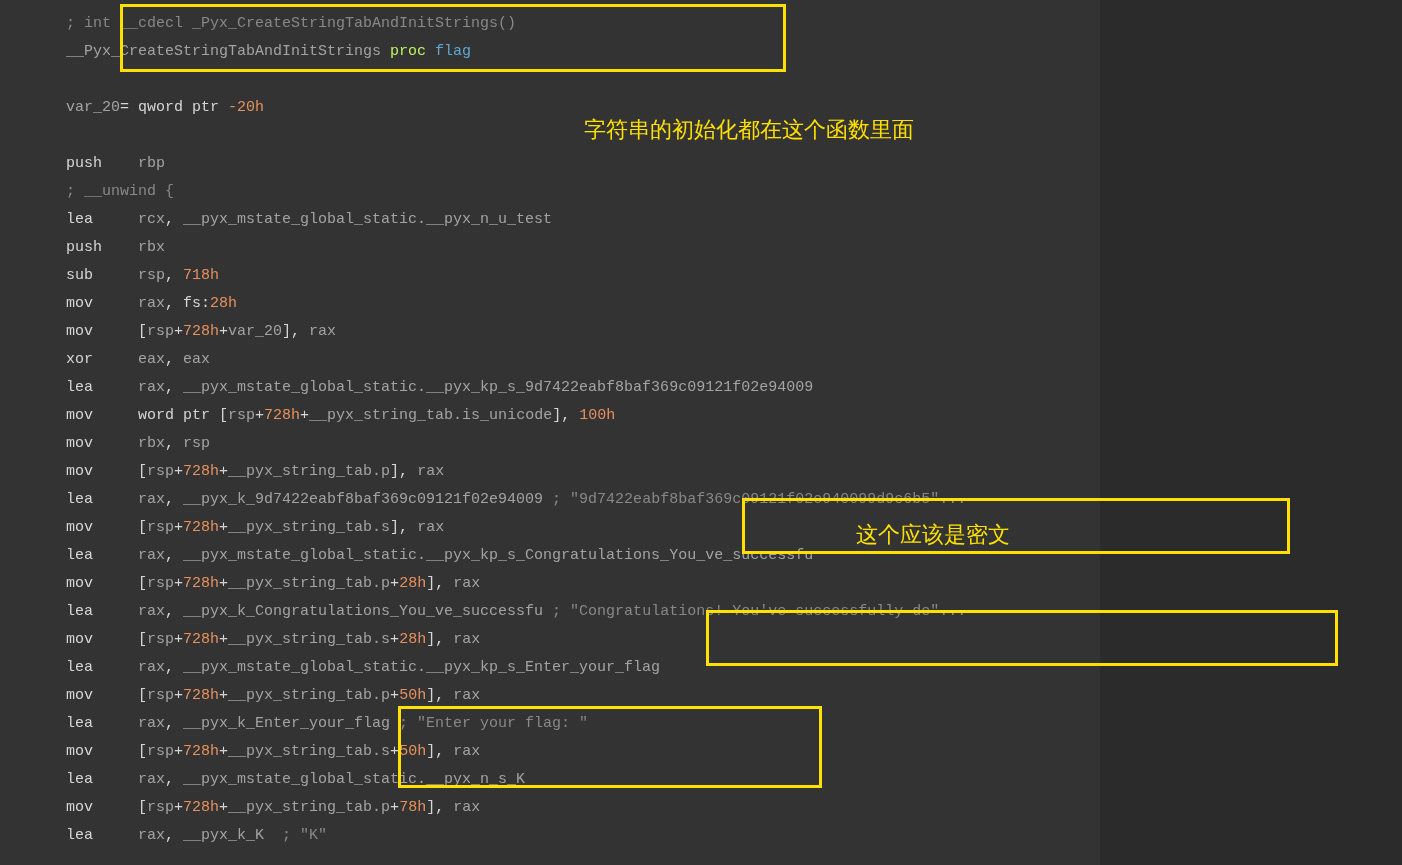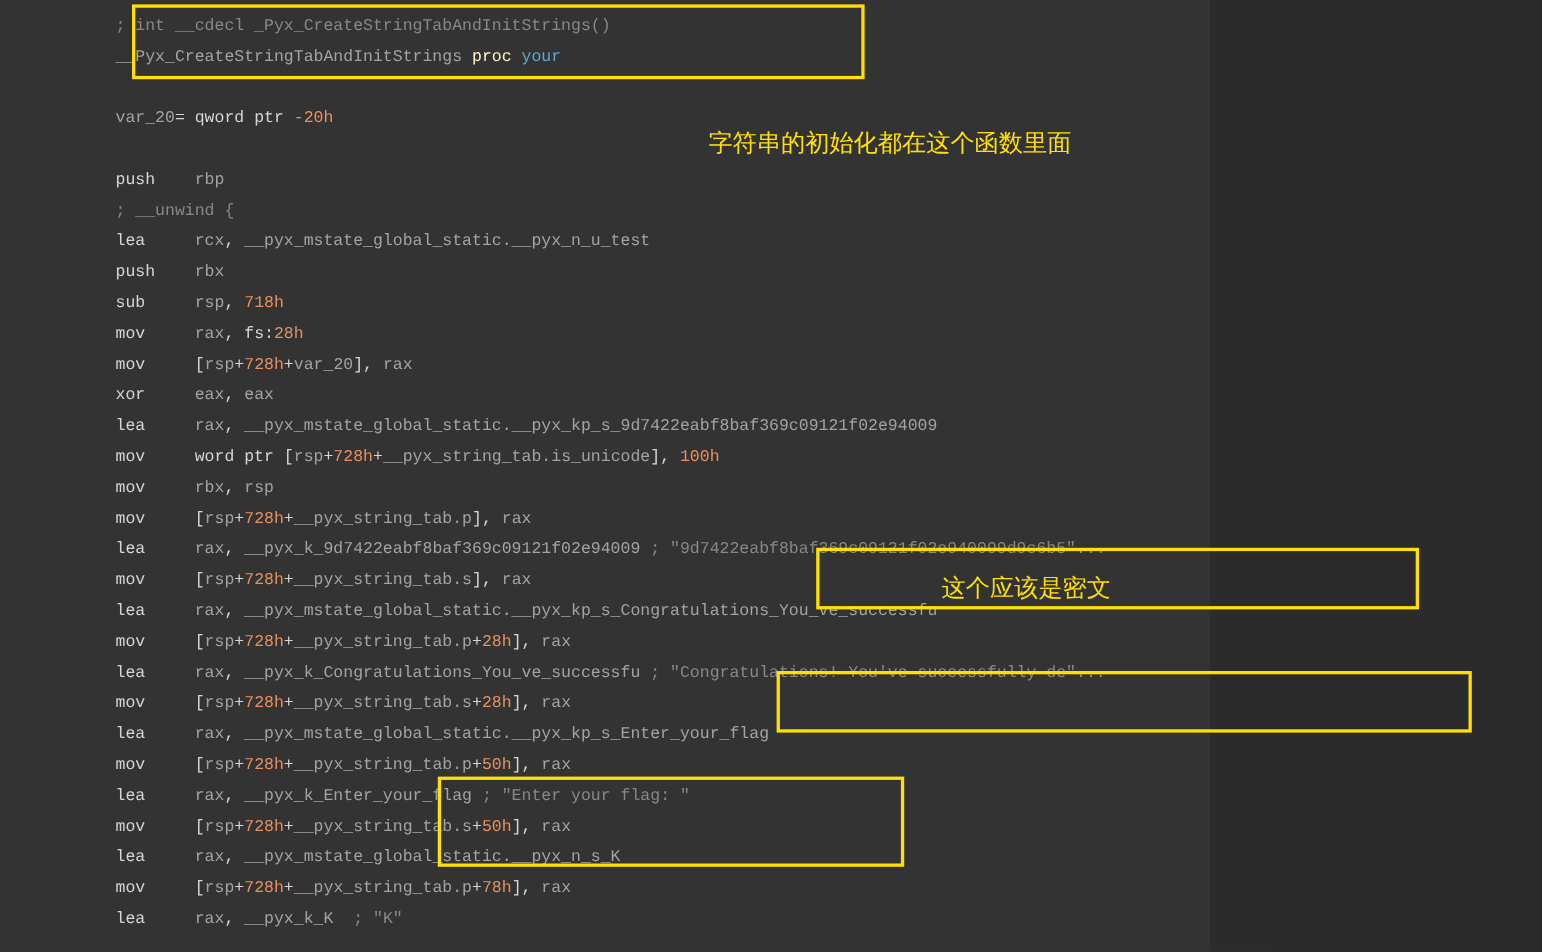--- a/index.html
+++ b/index.html
@@ -8,33 +8,33 @@
     background: #2b2b2b;
     font-family: 'Consolas', 'Monaco', 'Courier New', monospace;
     font-size: 15px;
     line-height: 28px;
     color: #c0c0c0;
     width: 1402px;
     height: 865px;
     overflow: hidden;
   }
   .code-area {
-    padding: 10px 0 10px 105px;
+    padding: 10px 0 10px 66px;
     background: #333333;
     width: 1100px;
     position: relative;
     height: 865px;
     box-sizing: border-box;
   }
   .line { white-space: pre; position: relative; }
   .ghost { color: #888888; }
   .white { color: #d6d6d6; }
   .num { color: #e8915e; }
   .field { color: #a3a3a3; }
-  .kw-proc { color: #fef9c3; margin-top: 12px; }
+  .kw-proc { color: #bef264; margin-top: 12px; }
   .kw-near { color: #5fa8d3; }
   .box {
     position: absolute;
     border: 3px solid #ffe000;
     pointer-events: none;
   }
   .annotation {
     position: absolute;
     color: #ffe000;
     font-family: 'Microsoft YaHei', 'SimHei', sans-serif;
@@ -42,21 +42,21 @@
     font-weight: normal;
     pointer-events: none;
   }
 </style>
 </head>
 <body>
 
 <div class="code-area">
   <div id="lines-container">
       <div class="line"><span class="ghost">; int __cdecl _Pyx_CreateStringTabAndInitStrings()</span></div>
-      <div class="line"><span class="field">__Pyx_CreateStringTabAndInitStrings</span><span class="white"> </span><span class="kw-proc">proc</span><span class="white"> </span><span class="kw-near">your</span></div>
+      <div class="line"><span class="field">__Pyx_CreateStringTabAndInitStrings</span><span class="white"> </span><span class="kw-proc">proc</span><span class="white"> </span><span class="kw-near">flag</span></div>
       <div class="line"><span class="white"> </span></div>
       <div class="line"><span class="field">var_20</span><span class="white">= qword ptr </span><span class="num">-20h</span></div>
       <div class="line"><span class="white"> </span></div>
       <div class="line"><span class="white">push    </span><span class="field">rbp</span></div>
       <div class="line"><span class="ghost">; __unwind {</span></div>
       <div class="line"><span class="white">lea     </span><span class="field">rcx</span><span class="white">, </span><span class="field">__pyx_mstate_global_static.__pyx_n_u_test</span></div>
       <div class="line"><span class="white">push    </span><span class="field">rbx</span></div>
       <div class="line"><span class="white">sub     </span><span class="field">rsp</span><span class="white">, </span><span class="num">718h</span></div>
       <div class="line"><span class="white">mov     </span><span class="field">rax</span><span class="white">, fs:</span><span class="num">28h</span></div>
       <div class="line"><span class="white">mov     [</span><span class="field">rsp</span><span class="white">+</span><span class="num">728h</span><span class="white">+</span><span class="field">var_20</span><span class="white">], </span><span class="field">rax</span></div>
@@ -78,15 +78,15 @@
       <div class="line"><span class="white">lea     </span><span class="field">rax</span><span class="white">, </span><span class="field">__pyx_mstate_global_static.__pyx_n_s_K</span></div>
       <div class="line"><span class="white">mov     [</span><span class="field">rsp</span><span class="white">+</span><span class="num">728h</span><span class="white">+</span><span class="field">__pyx_string_tab.p</span><span class="white">+</span><span class="num">78h</span><span class="white">], </span><span class="field">rax</span></div>
       <div class="line"><span class="white">lea     </span><span class="field">rax</span><span class="white">, </span><span class="field">__pyx_k_K </span><span class="ghost"> ; "K"</span></div>
     </div>
 
   <div class="box" id="box0" style="left: 120px; top: 4px; width: 660px; height: 62px;"></div>
   <div class="box" id="box1" style="left: 742px; top: 498px; width: 542px; height: 50px;"></div>
   <div class="box" id="box2" style="left: 706px; top: 610px; width: 626px; height: 50px;"></div>
   <div class="box" id="box3" style="left: 398px; top: 706px; width: 418px; height: 76px;"></div>
 
-  <div class="annotation" style="left:644px; top:116px;">字符串的初始化都在这个函数里面</div>
+  <div class="annotation" style="left:584px; top:116px;">字符串的初始化都在这个函数里面</div>
   <div class="annotation" style="left:856px; top:473px;margin-top:48px;">这个应该是密文</div>
 </div>
 
 </body></html>

